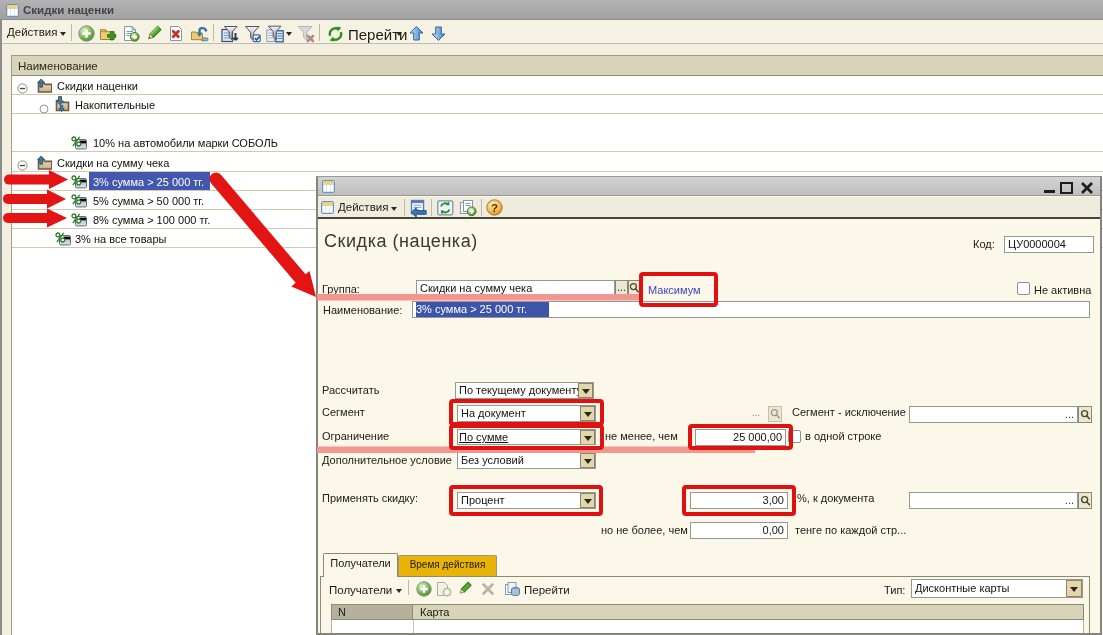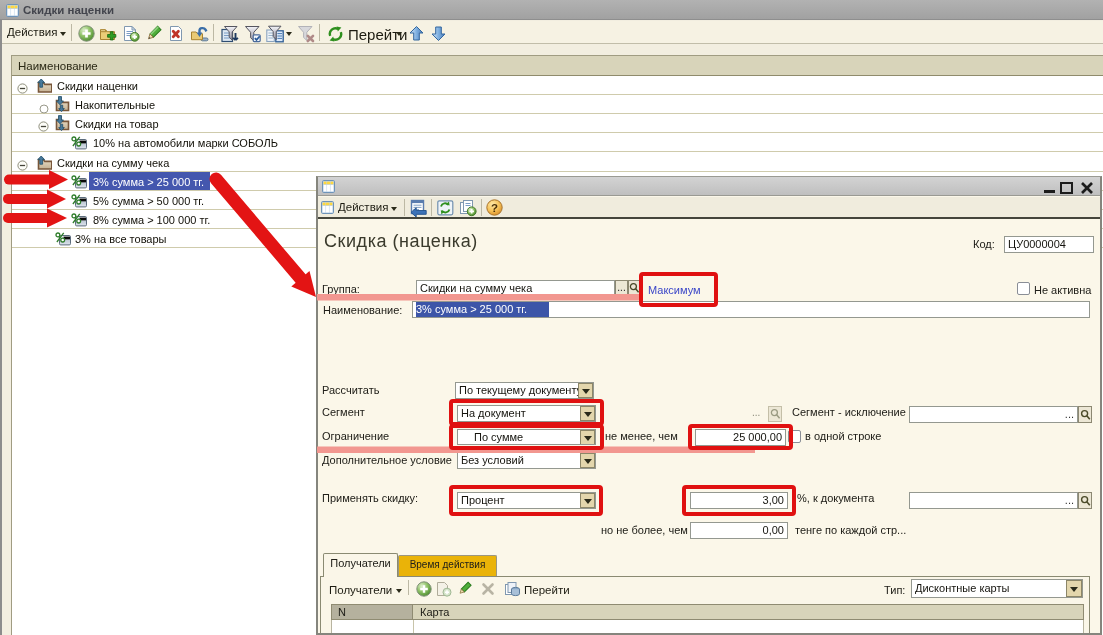--- a/index.html
+++ b/index.html
@@ -212,32 +212,20 @@
           <circle cx="5" cy="5" r="4" fill="#fff" stroke="#99998a"></circle>
         </svg></div>
     <div class="tico" style="left:42px;top:1px;"><svg width="16" height="16">
           <path d="M2.5 4.5 h4.6 l1.5 1.9 h5.9 v8.1 H2.5 z" fill="url(#foldg)" stroke="#79573a" stroke-width="1.6"></path>
           <path d="M4.5 0.6 h3 v4.4 h2 l-3.5 3.8 -3.5 -3.8 h2 z" fill="#47799c" stroke="#2a566e" stroke-width="0.9"></path>
           <path d="M7.5 15.6 l2.8-3 h-1.6 v-3.4 h-2.4 v3.4 H4.7 z" fill="#47799c" stroke="#2a566e" stroke-width="0.9"></path>
         </svg></div>
     <div class="ttx" style="left:63px;">Накопительные</div>
   </div>
 
-  <div class="trow" style="top:114px;">
-    <div class="tico" style="left:26px;top:4px;"><svg width="11" height="11">
-          <circle cx="5.5" cy="5.5" r="4.6" fill="#fdfdf8" stroke="#8d8d7b"></circle>
-          <line x1="2.9" y1="5.5" x2="8.1" y2="5.5" stroke="#44443a" stroke-width="1.3"></line>
-        </svg></div>
-    <div class="tico" style="left:42px;top:1px;"><svg width="16" height="16">
-          <path d="M2.5 4.5 h4.6 l1.5 1.9 h5.9 v8.1 H2.5 z" fill="url(#foldg)" stroke="#79573a" stroke-width="1.6"></path>
-          <path d="M4.5 0.6 h3 v4.4 h2 l-3.5 3.8 -3.5 -3.8 h2 z" fill="#47799c" stroke="#2a566e" stroke-width="0.9"></path>
-          <path d="M7.5 15.6 l2.8-3 h-1.6 v-3.4 h-2.4 v3.4 H4.7 z" fill="#47799c" stroke="#2a566e" stroke-width="0.9"></path>
-        </svg></div>
-    <div class="ttx" style="left:63px;">Скидки на товар</div>
-  </div>
 
   <div class="trow" style="top:133px;">
     <div class="tico" style="left:59px;top:3px;"><svg width="16" height="14">
           <rect x="4.5" y="3.5" width="11" height="9.4" rx="1.2" fill="url(#cardg)" stroke="#5c6c7c"></rect>
           <rect x="8.6" y="4.6" width="6.4" height="2.8" fill="#0a0a0a"></rect>
           <g stroke="#2e7d2a" stroke-width="1.3" fill="#fff">
             <circle cx="2.9" cy="2.9" r="1.9"></circle>
             <circle cx="7.7" cy="8.1" r="1.9"></circle>
             <line x1="8.7" y1="0.8" x2="1.9" y2="10"></line>
           </g>
@@ -411,21 +399,21 @@
     <div class="lbl" style="left:474px;top:228.5px;">Сегмент - исключение</div>
     <div class="inp" style="left:591px;top:229px;width:169px;height:17px;line-height:15px;">
         <span style="position:absolute;right:3px;top:0;color:#333;">...</span>
       </div>
     <div class="dots-btn" style="left:760px;top:229px;width:14px;height:17px;"><svg width="11" height="13" style="margin-top:1.5px;">
           <circle cx="4.6" cy="4.6" r="3" fill="none" stroke="#4a4a28" stroke-width="1.4"></circle>
           <line x1="6.8" y1="6.8" x2="9.8" y2="10.2" stroke="#4a4a28" stroke-width="1.6"></line>
         </svg></div>
 
     <div class="lbl" style="left:4px;top:252.5px;">Ограничение</div>
-    <div class="inp" style="left:139px;top:252px;width:139px;height:16px;line-height:15px;padding-left:16px;">По сумме<div class="combo-btn" style="right:0;top:0;width:15px;height:15px;"></div></div>
+    <div class="inp" style="left:139px;top:252px;width:139px;height:16px;line-height:15px;padding-left:1px;text-decoration:underline;">По сумме<div class="combo-btn" style="right:0;top:0;width:15px;height:15px;"></div></div>
     <div class="lbl" style="left:287px;top:252.5px;">не менее, чем</div>
     <div class="inp" style="left:377px;top:252px;width:91px;height:17px;line-height:15px;text-align:right;padding-right:3px;">25 000,00</div>
     <div class="abs" style="left:470px;top:253px;width:13px;height:13px;background:#fff;border:1px solid #8a8e96;border-radius:2px;"></div>
     <div class="lbl" style="left:487px;top:252.5px;">в одной строке</div>
 
     <div class="lbl" style="left:4px;top:277px;">Дополнительное условие</div>
     <div class="inp" style="left:139px;top:275px;width:139px;height:17px;line-height:15px;padding-left:3px;">Без условий<div class="combo-btn" style="right:0;top:0;width:15px;height:15px;"></div></div>
 
     <div class="lbl" style="left:4px;top:315px;">Применять скидку:</div>
     <div class="inp" style="left:139px;top:315px;width:139px;height:17px;line-height:15px;padding-left:3px;">Процент<div class="combo-btn" style="right:0;top:0;width:15px;height:15px;"></div></div>

